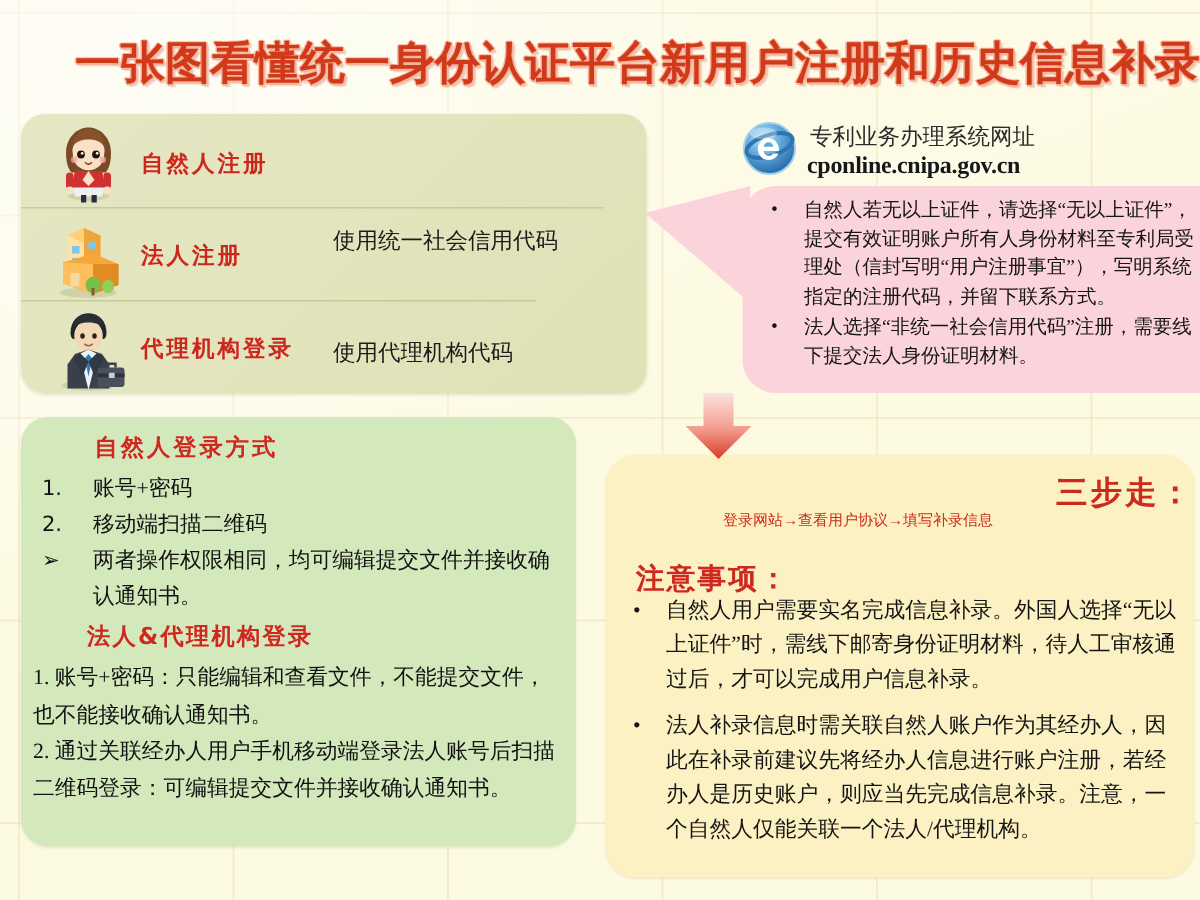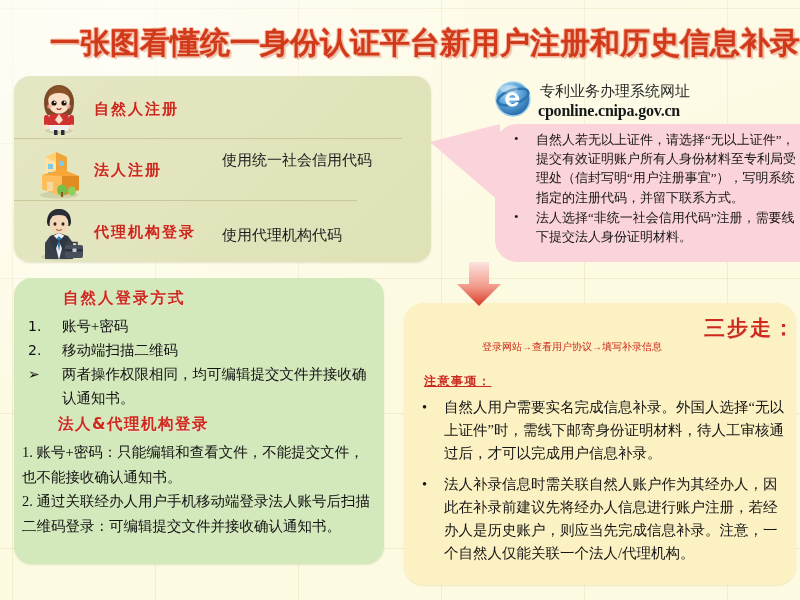--- a/index.html
+++ b/index.html
@@ -261,26 +261,25 @@
     font-size: 10px;
     color: #cc2a1d;
     z-index: 6;
   }
   #notes-heading {
     position: absolute;
     left: 424px;
     top: 373px;
     font-family: "DejaVu Sans", "Liberation Sans", sans-serif;
     font-weight: 700;
-    font-size: 12px;
+    font-size: 19px;
     letter-spacing: 1.5px;
     color: #cc2a1d;
     text-shadow: 0.5px 0.5px 0 rgba(255,225,205,0.8);
     z-index: 6;
-    text-decoration: underline;
   }
   #notes-list {
     position: absolute;
     left: 412px;
     top: 396px;
     width: 378px;
     z-index: 6;
   }
   .note-item {
     position: relative;

